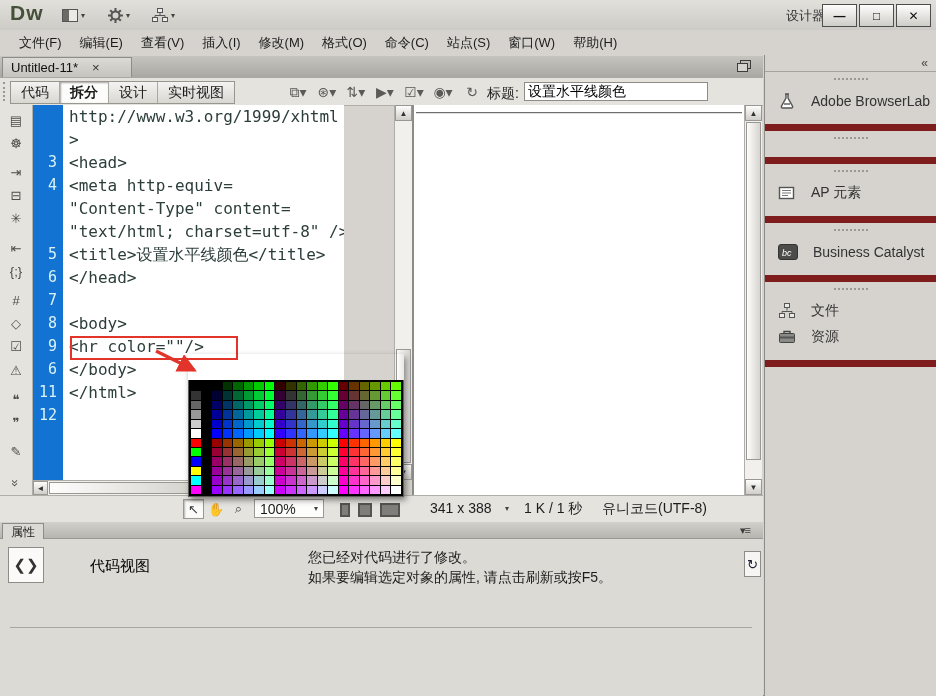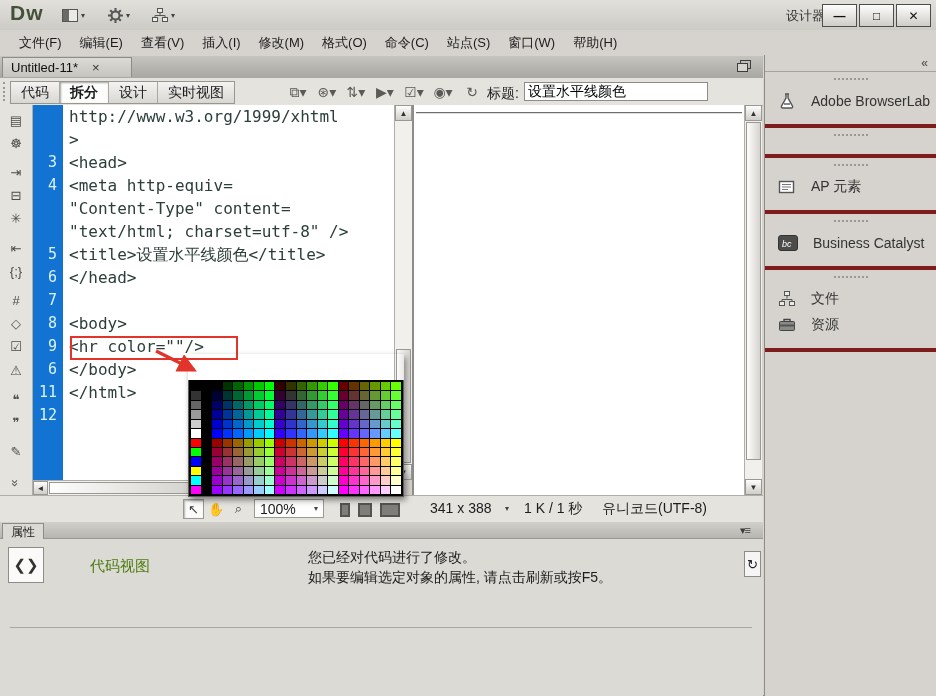--- a/index.html
+++ b/index.html
@@ -40,21 +40,21 @@
   .title-input{left:524px;top:4px;width:184px;height:19px;border:1px solid #8e8c88;background:#fff;font-size:14px;
                font-family:"Liberation Sans","DejaVu Sans",sans-serif;padding:0 3px;box-sizing:border-box;}
   
   .coding-strip{left:0;top:105px;width:33px;height:390px;background:#e5e3de;border-right:1px solid #b0aea9;box-sizing:border-box;
                 display:flex;flex-direction:column;align-items:center;padding-top:4px;}
   .ct-btn{width:24px;height:24px;display:flex;align-items:center;justify-content:center;font-size:13px;color:#4c4c48;margin-bottom:1px;}
   
   .gutter{left:33px;top:105px;width:30px;height:375px;background:#1373d3;}
   .gut-num{height:23px;line-height:23px;font-family:"DejaVu Sans Mono","Liberation Mono",monospace;
            font-size:15px;color:#d8f3f5;text-align:right;padding-right:6px;}
-  .codearea{left:63px;top:105px;width:331px;height:375px;background:#fff;overflow:hidden;}
+  .codearea{left:63px;top:105px;width:281px;height:375px;background:#fff;overflow:hidden;}
   .code-row{height:23px;line-height:23px;font-family:"DejaVu Sans Mono","Liberation Mono",monospace;
             font-size:16px;color:#2c3e3a;white-space:pre;padding-left:6px;}
   .hl-rect{position:absolute;border:2px solid #e2342a;pointer-events:none;}
   
   .sb{background:#f1f0ed;}
   .sb-btn{position:absolute;background:linear-gradient(#fdfdfc,#d0cec9);border:1px solid #9a9894;
           display:flex;align-items:center;justify-content:center;font-size:8px;color:#333;box-sizing:border-box;}
   .sb-thumb{position:absolute;background:linear-gradient(90deg,#fdfdfc,#d6d4cf);border:1px solid #9a9894;box-sizing:border-box;}
   .vscroll{left:394px;top:105px;width:18px;height:375px;border-left:1px solid #b0aea9;box-sizing:border-box;}
   .splitter{left:412px;top:105px;width:2px;height:390px;background:#8e8c88;}
@@ -71,31 +71,31 @@
   .dev{top:7px;border:2px solid #55534f;background:#807e7a;box-sizing:border-box;}
   .st-text{top:4px;color:#1c1c1c;white-space:nowrap;}
   
   .propheader{left:0;top:522px;width:763px;height:17px;background:linear-gradient(#d2d0cb,#b7b5b0);border-bottom:1px solid #9a9894;box-sizing:border-box;}
   .prop-tab{left:2px;top:1px;height:16px;background:#dcdad5;border:1px solid #8e8c88;border-bottom:none;
             font-size:12px;padding:0 8px;line-height:16px;color:#1c1c1c;}
   .panel-menu{left:740px;top:2px;font-size:11px;color:#3c3c3c;letter-spacing:-1px;}
   .propbody{left:0;top:539px;width:763px;height:157px;background:#dcdad5;}
   .codeview-btn{left:8px;top:8px;width:36px;height:36px;background:#fbfaf8;border:1px solid #8e8c88;
                 display:flex;align-items:center;justify-content:center;font-size:15px;color:#333;box-sizing:border-box;}
-  .cv-label{left:90px;top:18px;font-size:15px;color:#4d7c0f;}
+  .cv-label{left:90px;top:18px;font-size:15px;color:#000000;}
   .msg1{left:308px;top:10px;font-size:14px;}
   .msg2{left:308px;top:30px;font-size:14px;}
   .prop-refresh{left:744px;top:12px;width:17px;height:26px;background:#f6f5f3;border:1px solid #8e8c88;
                 display:flex;align-items:center;justify-content:center;font-size:13px;color:#223;box-sizing:border-box;}
   .prop-div{left:10px;top:88px;width:742px;border-top:1px solid #a9a7a2;}
   
   .dock{left:764px;top:55px;width:172px;height:641px;background:#d6d3ce;border-left:1px solid #8e8c88;box-sizing:border-box;}
   .dock-top{height:16px;border-bottom:1px solid #a5a39e;position:relative;}
   .dock-collapse{position:absolute;right:8px;top:1px;font-size:12px;color:#444;}
-  .dock-group{border-bottom:4px solid #7f1d1d;padding:4px 0 10px;}
+  .dock-group{border-bottom:7px solid #7f1d1d;padding:4px 0 10px;}
   .grip{width:34px;height:3px;margin:2px auto 5px;border-top:2px dotted #9a9894;}
   .dock-item{height:26px;display:flex;align-items:center;padding-left:13px;gap:15px;font-size:14px;color:#333;}
   .dock-item svg{display:block;}
   
   .popup{left:188px;top:354px;width:216px;height:143px;z-index:50;box-shadow:2px 3px 6px rgba(0,0,0,.45);}
   .pop-head{position:absolute;left:0;top:0;right:0;height:26px;background:#d4d1cc;border:1px solid #5c5c58;
             display:flex;align-items:center;padding:0 4px;box-sizing:border-box;}
   .swatch{width:64px;height:16px;border:1px solid #777;}
   .hexval{margin-left:10px;font-family:"DejaVu Sans Mono","Liberation Mono",monospace;font-size:15px;color:#111;flex:1;}
   .strike-ic{width:15px;height:15px;background:#fff;border:1px solid #444;margin-right:4px;

